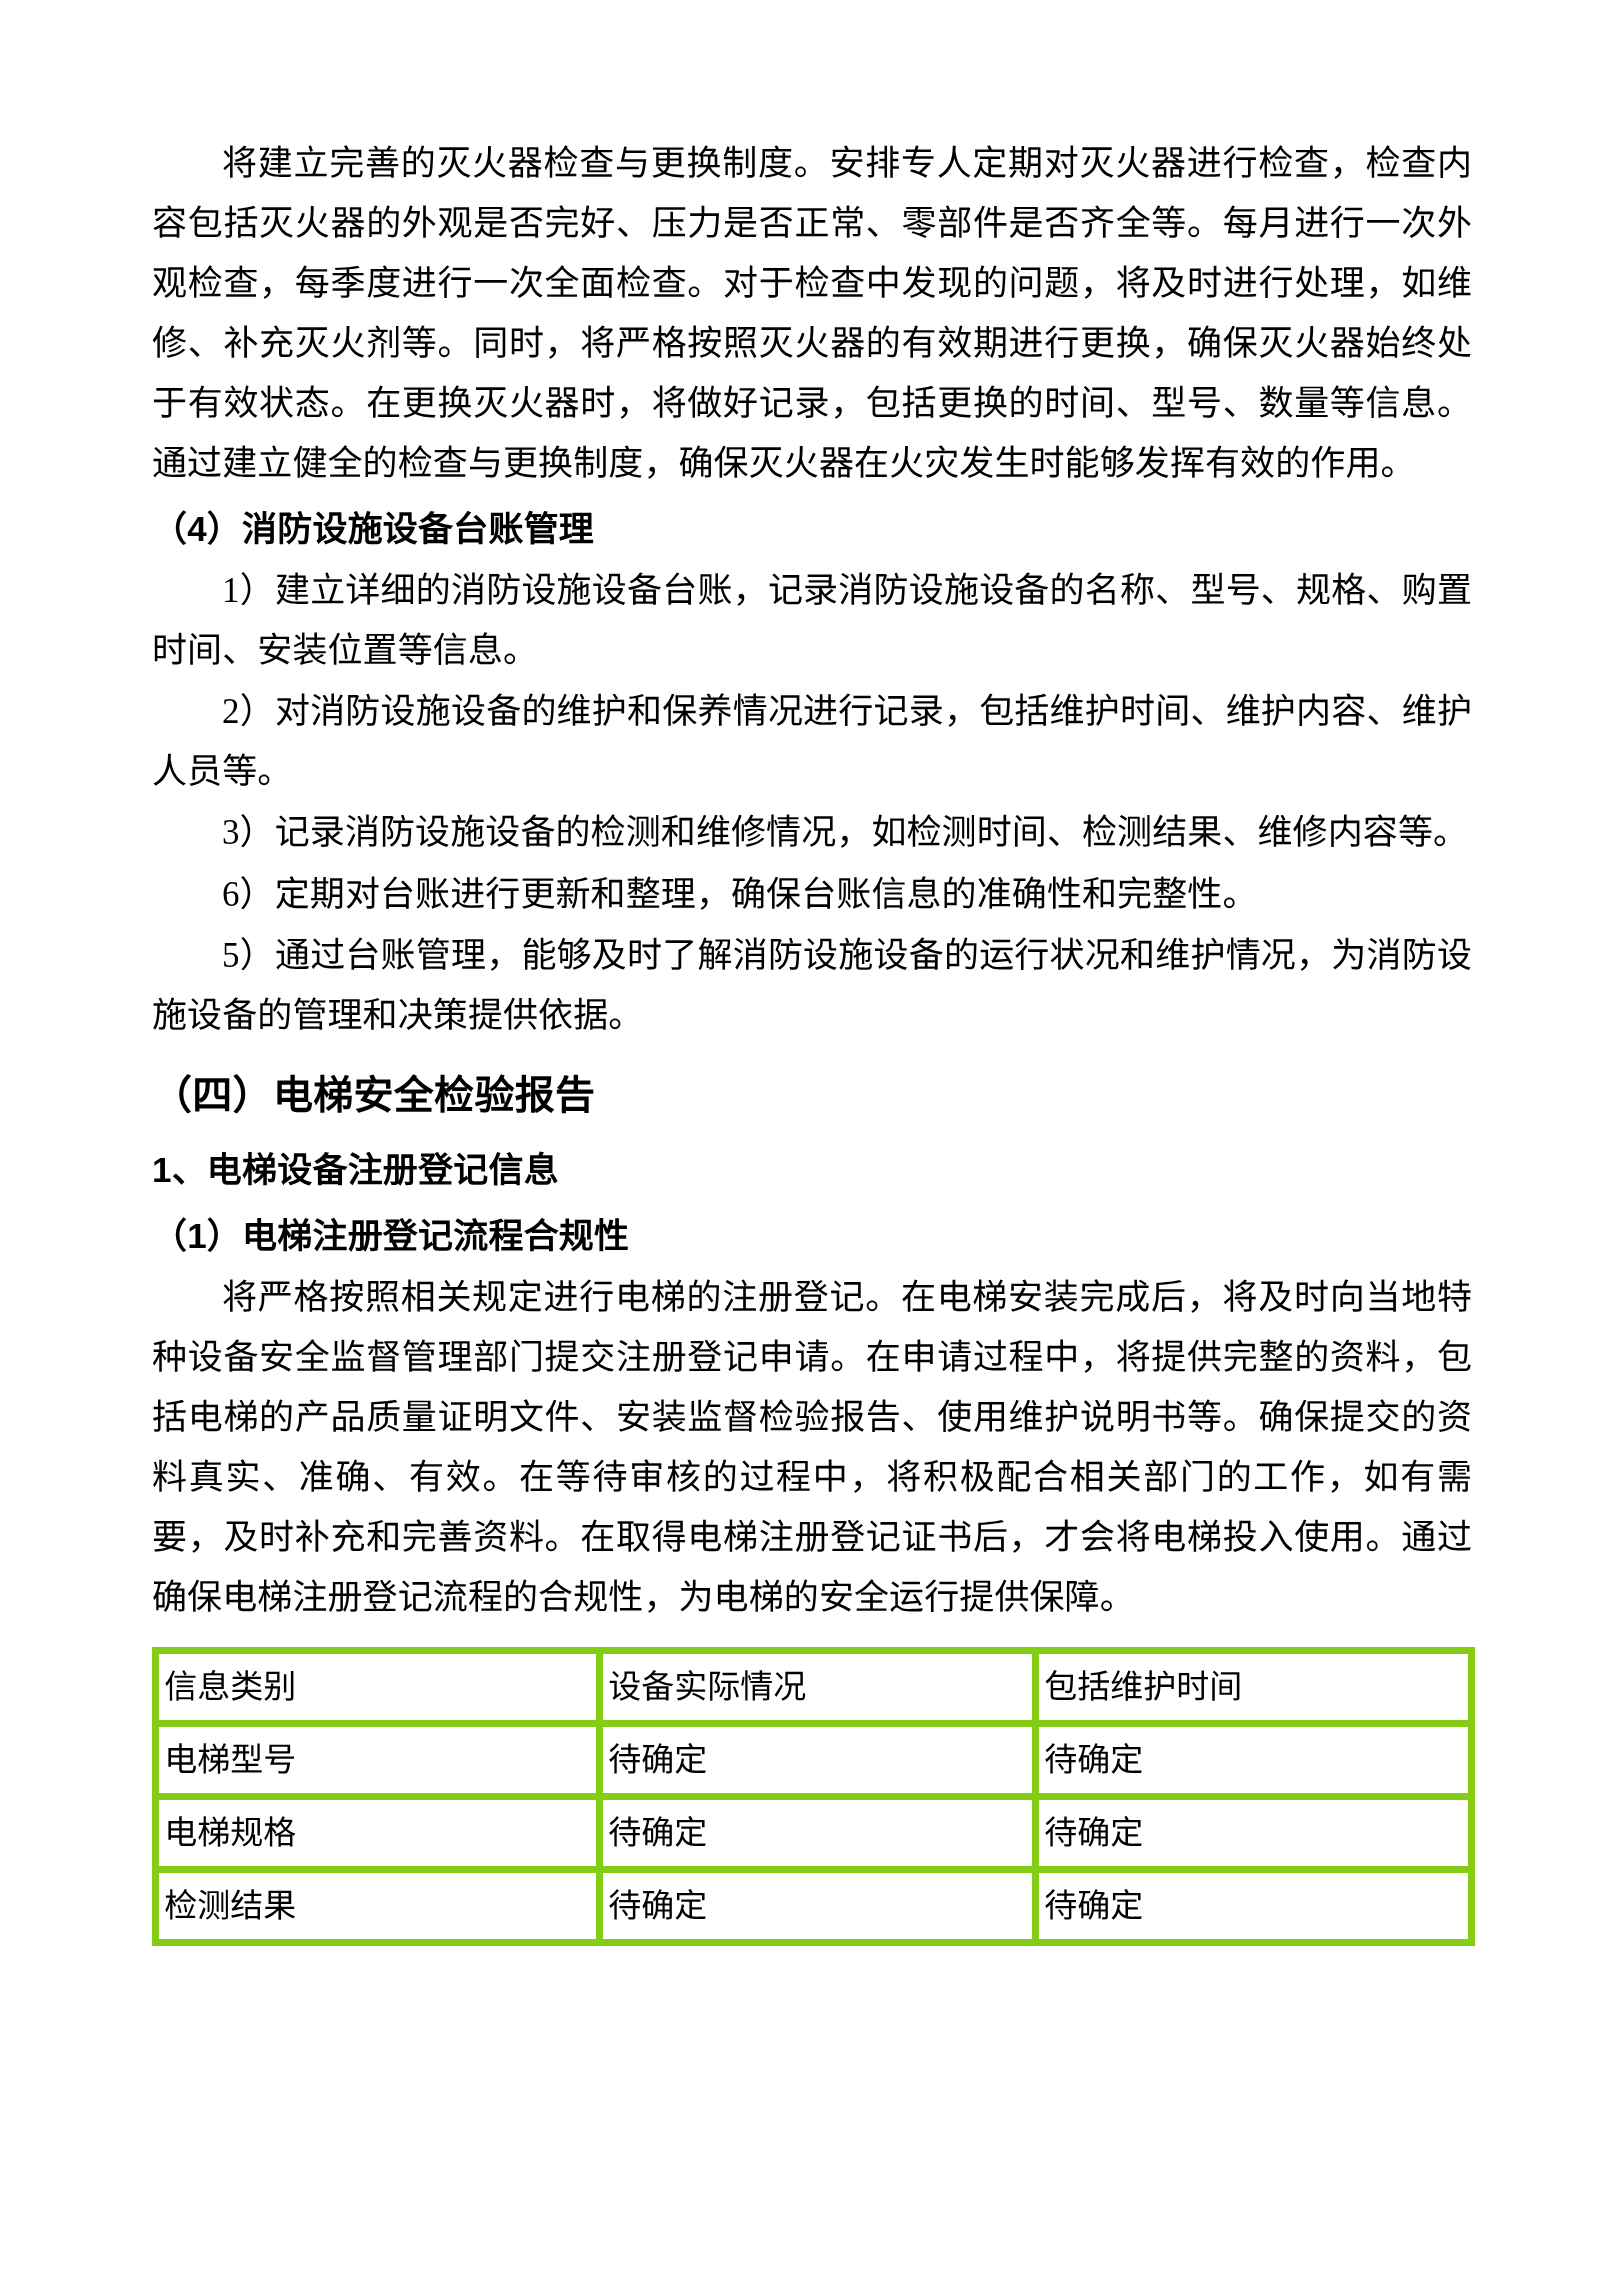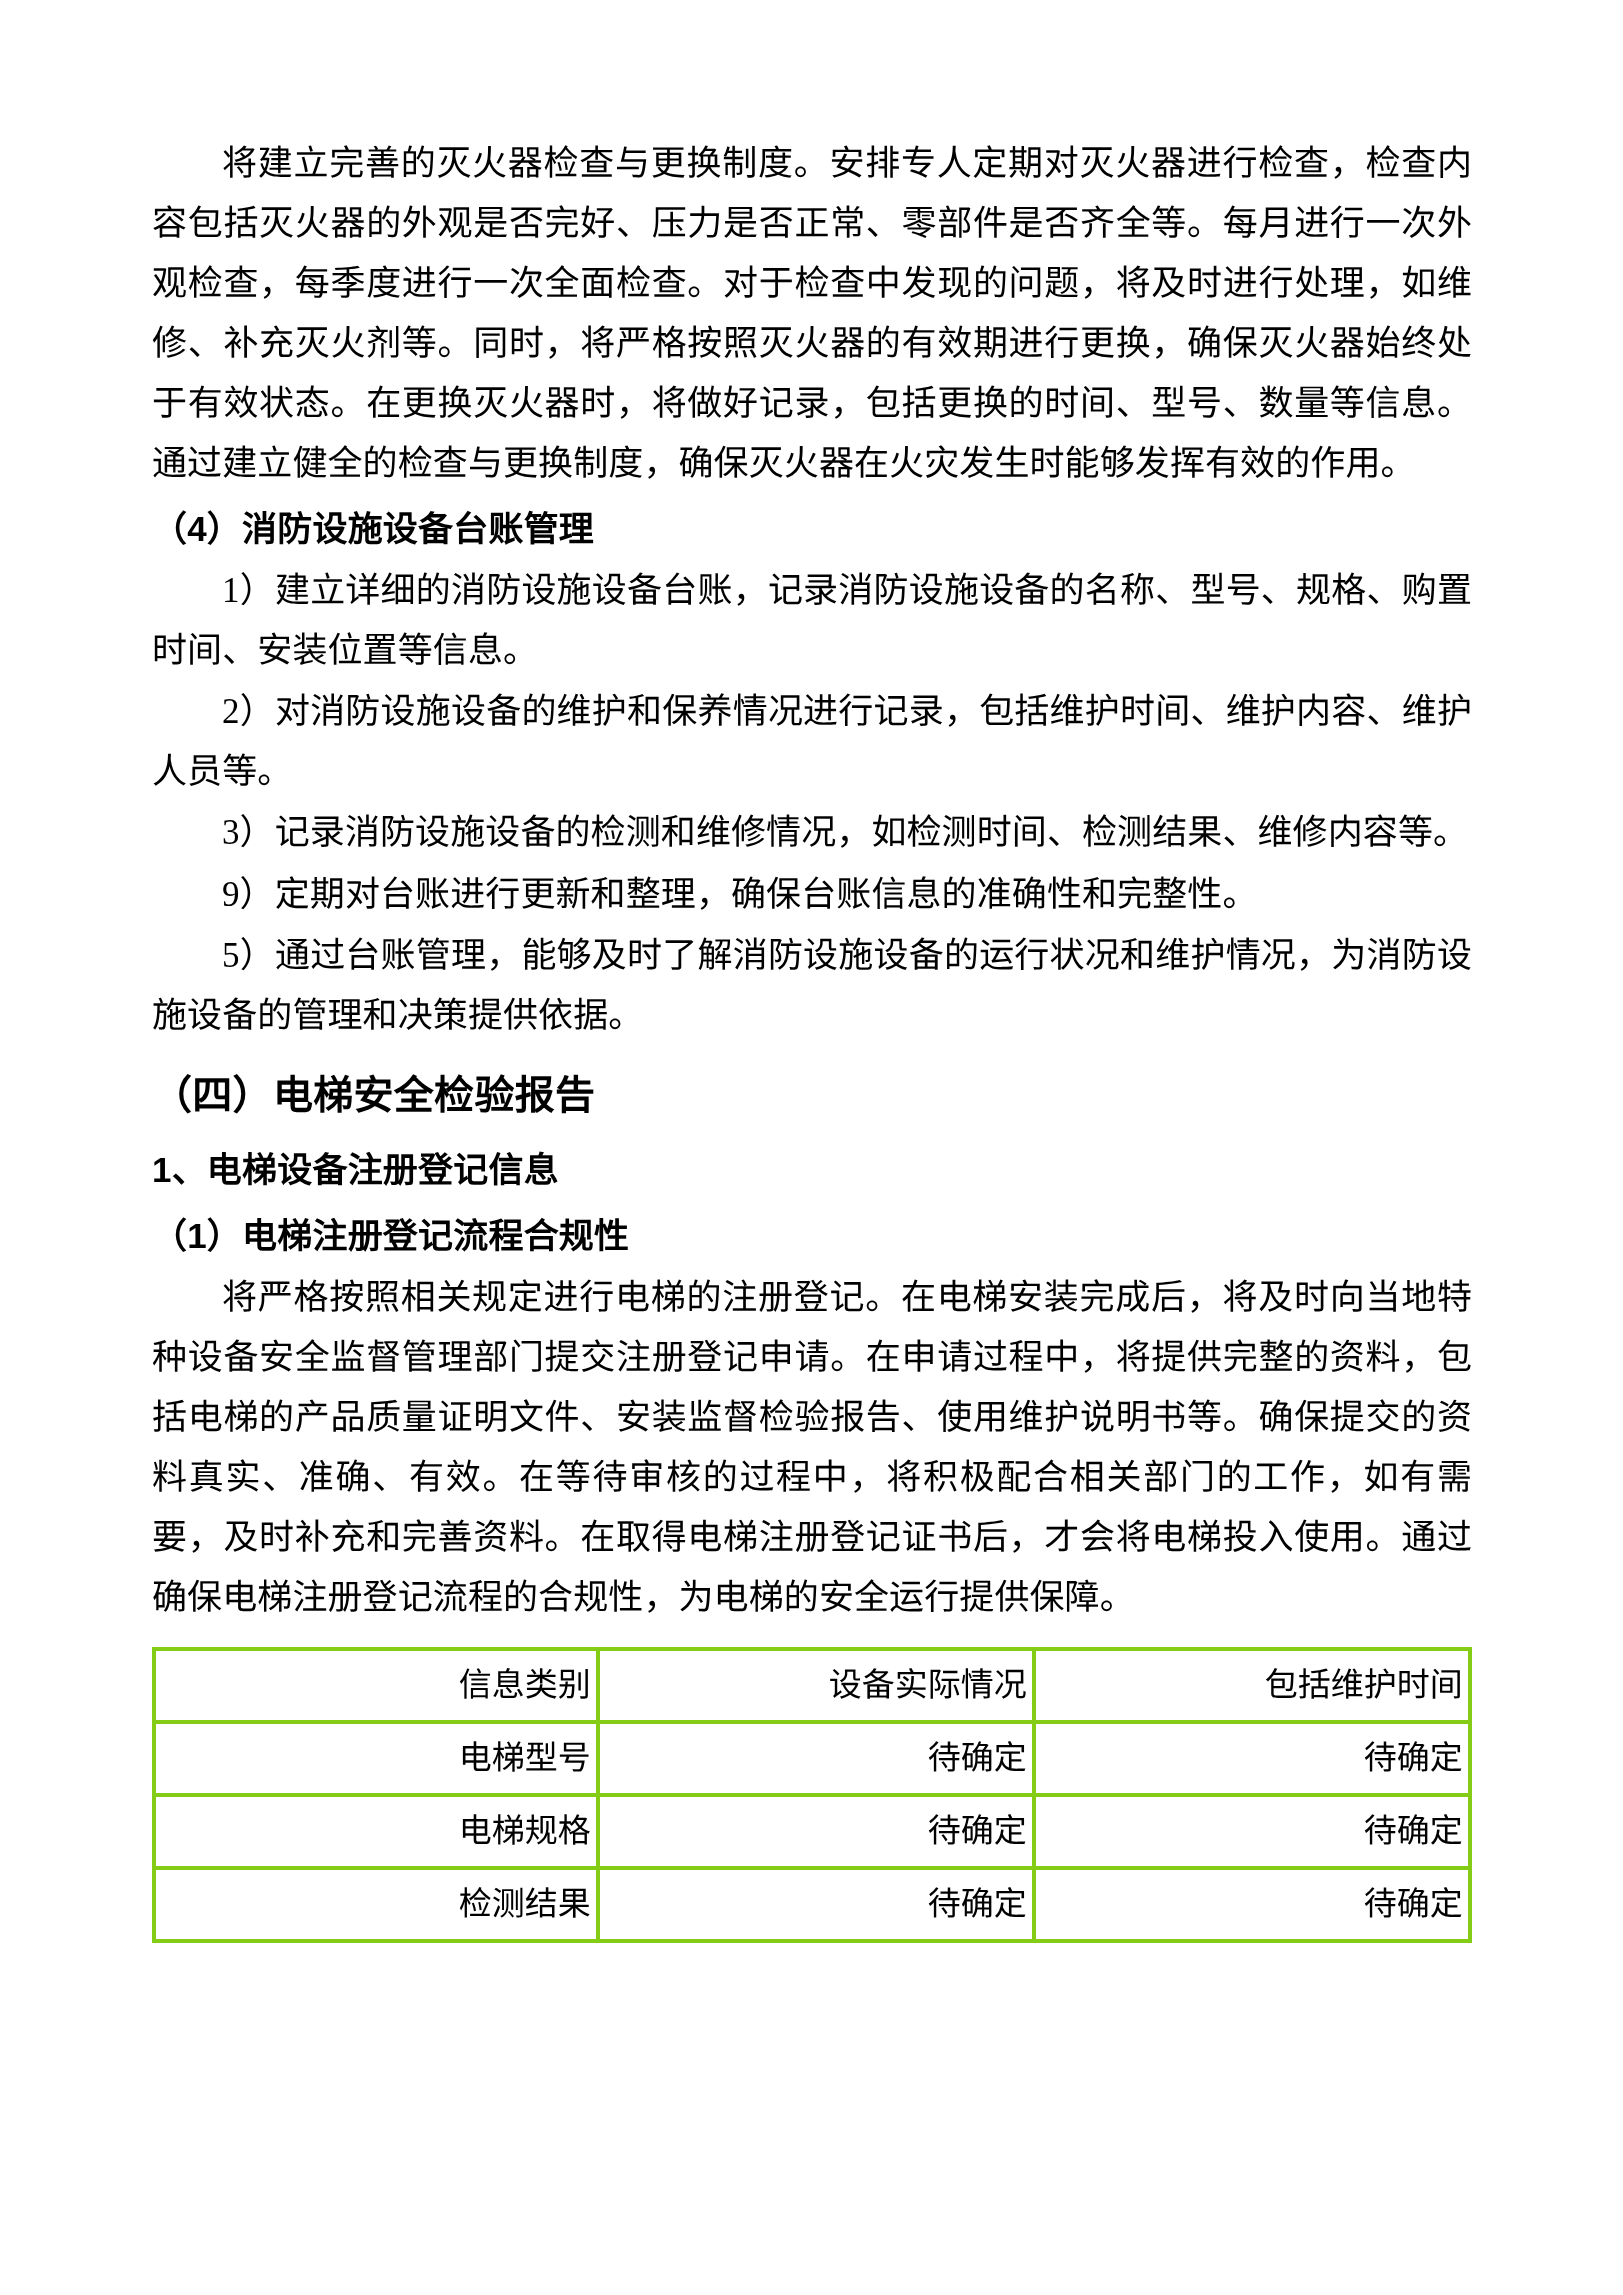--- a/index.html
+++ b/index.html
@@ -69,22 +69,22 @@
 
   
   .info-table {
     border-collapse: collapse;
     width: 1315px;
     margin: 19.6px 0 0 0;
     table-layout: fixed;
   }
   .info-table th,
   .info-table td {
-    border: 4px solid #84cc16;
-    text-align: right;
+    border: 7px solid #84cc16;
+    text-align: left;
     vertical-align: middle;
     font-size: 33px;
     line-height: 1.25;
     font-weight: normal;
     height: 73px;
     padding: 3.9px 5.2px;
     box-sizing: border-box;
   }
   .info-table col.c1 { width: 444px; }
   .info-table col.c2 { width: 436px; }
@@ -101,21 +101,21 @@
     <p class="para">将建立完善的灭火器检查与更换制度。安排专人定期对灭火器进行检查，检查内容包括灭火器的外观是否完好、压力是否正常、零部件是否齐全等。每月进行一次外观检查，每季度进行一次全面检查。对于检查中发现的问题，将及时进行处理，如维修、补充灭火剂等。同时，将严格按照灭火器的有效期进行更换，确保灭火器始终处于有效状态。在更换灭火器时，将做好记录，包括更换的时间、型号、数量等信息。通过建立健全的检查与更换制度，确保灭火器在火灾发生时能够发挥有效的作用。</p>
 
     <h3 class="h-paren">（4）消防设施设备台账管理</h3>
 
     <p class="para">1）建立详细的消防设施设备台账，记录消防设施设备的名称、型号、规格、购置时间、安装位置等信息。</p>
 
     <p class="para">2）对消防设施设备的维护和保养情况进行记录，包括维护时间、维护内容、维护人员等。</p>
 
     <p class="para">3）记录消防设施设备的检测和维修情况，如检测时间、检测结果、维修内容等。</p>
 
-    <p class="para">9）定期对台账进行更新和整理，确保台账信息的准确性和完整性。</p>
+    <p class="para">6）定期对台账进行更新和整理，确保台账信息的准确性和完整性。</p>
 
     <p class="para">5）通过台账管理，能够及时了解消防设施设备的运行状况和维护情况，为消防设施设备的管理和决策提供依据。</p>
 
     <h2 class="h-major">（四）电梯安全检验报告</h2>
 
     <h3 class="h-num">1、电梯设备注册登记信息</h3>
 
     <h4 class="h-paren">（1）电梯注册登记流程合规性</h4>
 
     <p class="para">将严格按照相关规定进行电梯的注册登记。在电梯安装完成后，将及时向当地特种设备安全监督管理部门提交注册登记申请。在申请过程中，将提供完整的资料，包括电梯的产品质量证明文件、安装监督检验报告、使用维护说明书等。确保提交的资料真实、准确、有效。在等待审核的过程中，将积极配合相关部门的工作，如有需要，及时补充和完善资料。在取得电梯注册登记证书后，才会将电梯投入使用。通过确保电梯注册登记流程的合规性，为电梯的安全运行提供保障。</p>

